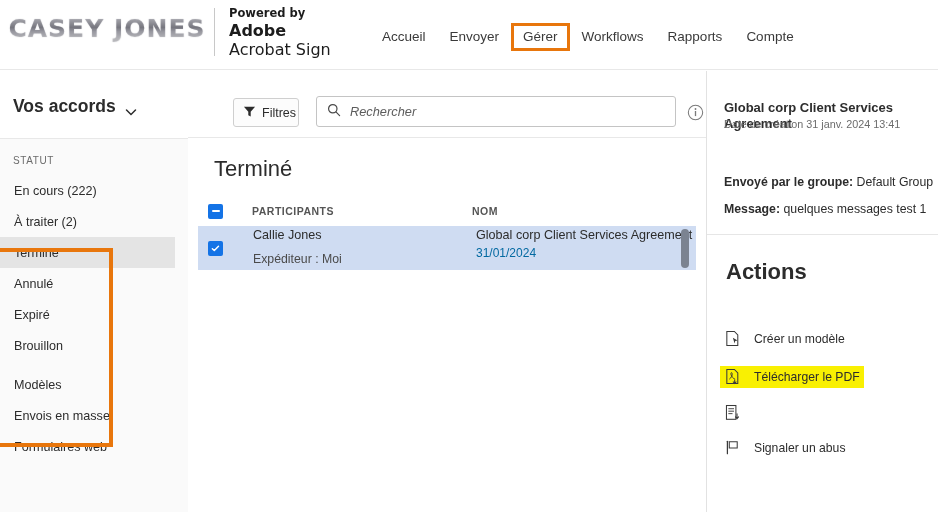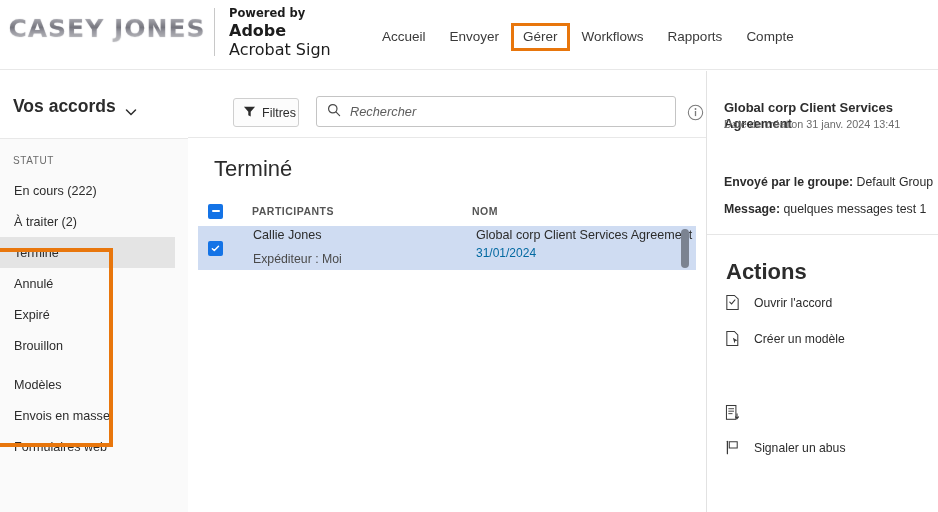--- a/index.html
+++ b/index.html
@@ -276,40 +276,41 @@
       <span>Default Group</span>
     </div>
     <div class="rp-kv rp-msg">
       <b>Message:</b>
       <span>quelques messages test 1</span>
     </div>
 
     <div class="rp-sep"></div>
     <div class="actions-title">Actions</div>
 
-    <div class="action a1">
-      <span class="ic">
-        <svg viewBox="0 0 18 18" width="17" height="17">
-            <path d="M3 1.5 H11 L15 5.2 V16.5 H3 Z" stroke="#3a3a3a" stroke-width="1.1" fill="none"></path>
-            <path d="M6.1 8.6 L8 10.5 L11.6 6.3" stroke="#3a3a3a" stroke-width="1.1" fill="none" stroke-linecap="round"></path>
-          </svg>
-      </span>
-      <span class="lbl">Ouvrir l'accord</span>
-    </div>
 
     <div class="action a2">
       <span class="ic">
         <svg viewBox="0 0 18 18" width="17" height="17">
             <path d="M3 1.5 H11 L14.6 5.2 V16.5 H3 Z" stroke="#3a3a3a" stroke-width="1.1" fill="none"></path>
             <path d="M9.4 8.2 L14.4 11 L11.9 11.7 L11.2 14.2 Z" fill="#3a3a3a"></path>
           </svg>
       </span>
       <span class="lbl">Créer un modèle</span>
     </div>
 
+    <div class="action a3 hl">
+      <span class="ic">
+        <svg viewBox="0 0 18 18" width="17" height="17">
+            <path d="M3 1.5 H11 L14.6 5.2 V16.5 H3 Z" stroke="#3a3a3a" stroke-width="1.1" fill="none"></path>
+            <path d="M5.6 11.8 C7.6 10.6 9.2 7.6 8.6 5.6 C8.1 4.1 6.9 5.1 7.4 6.9 C8 9 10 11.5 11.8 11.9" stroke="#3a3a3a" stroke-width="1" fill="none"></path>
+            <path d="M11.3 12.7 V16.2 M9.8 14.8 L11.3 16.4 L12.8 14.8" stroke="#3a3a3a" stroke-width="1.1" fill="none" stroke-linecap="round"></path>
+          </svg>
+      </span>
+      <span class="lbl">Télécharger le PDF</span>
+    </div>
 
     <div class="action a4">
       <span class="ic">
         <svg viewBox="0 0 18 18" width="17" height="17">
             <rect x="2.6" y="1.6" width="10" height="14.6" stroke="#3a3a3a" stroke-width="1.1" fill="none"></rect>
             <line x1="4.6" y1="5" x2="10.6" y2="5" stroke="#3a3a3a" stroke-width="1"></line>
             <line x1="4.6" y1="7.6" x2="10.6" y2="7.6" stroke="#3a3a3a" stroke-width="1"></line>
             <line x1="4.6" y1="10.2" x2="9" y2="10.2" stroke="#3a3a3a" stroke-width="1"></line>
             <path d="M13.8 10.4 V15.4 M12.2 13.6 L13.8 15.6 L15.4 13.6" stroke="#3a3a3a" stroke-width="1.1" fill="none" stroke-linecap="round"></path>
           </svg>

